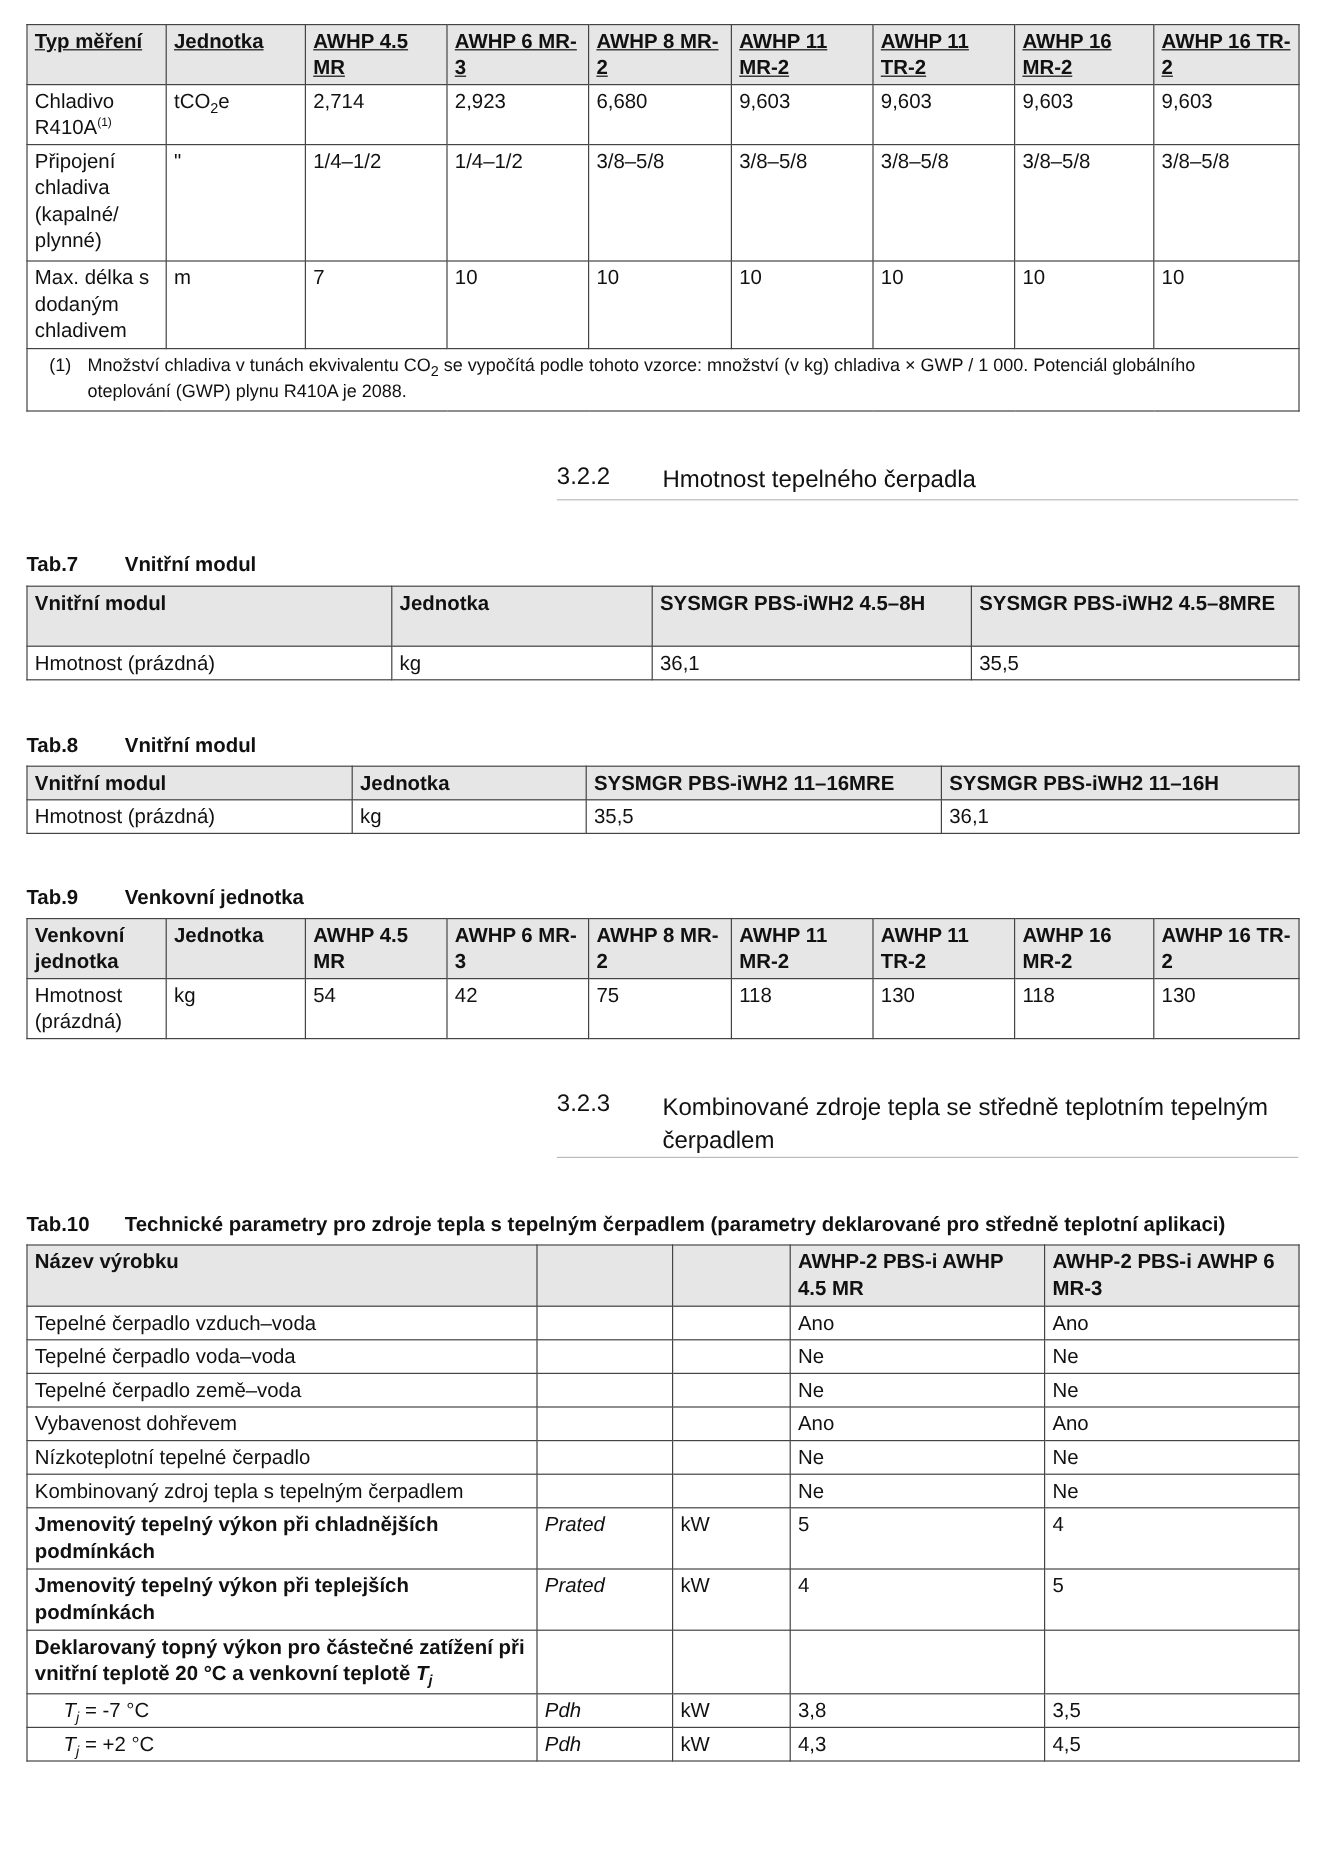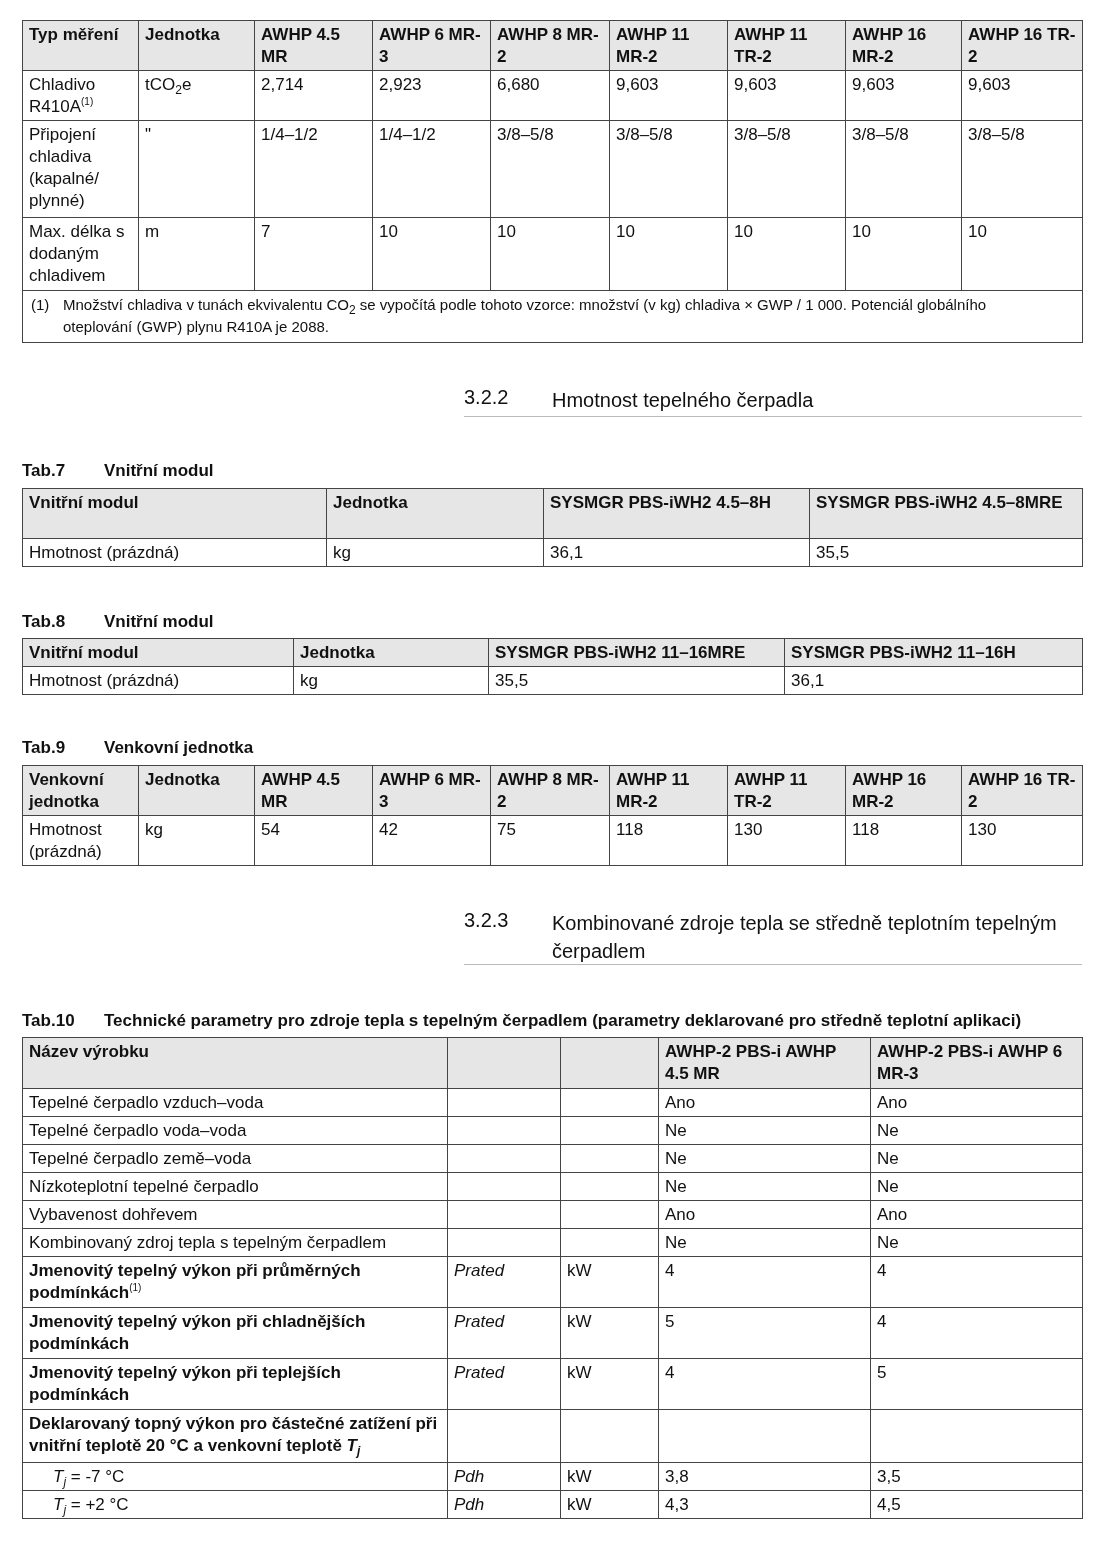--- a/index.html
+++ b/index.html
@@ -15,42 +15,42 @@
   th { background: #e6e6e6; font-weight: bold; }
   .it { font-style: italic; }
   .b { font-weight: bold; }
   .sup { font-size: 10px; vertical-align: super; line-height: 0; }
   .sub { font-size: 12px; vertical-align: sub; line-height: 0; }
   .caption { position: absolute; left: 22px; font-size: 17px; font-weight: bold; }
   .caption .num { display: inline-block; width: 82px; }
   .section { position: absolute; left: 464px; width: 618px; border-bottom: 1px solid #bbb; font-size: 20px; }
   .section .num { display: inline-block; width: 88px; vertical-align: top; }
   .section .title { display: inline-block; width: 528px; vertical-align: top; line-height: 28px; }
-  .footnote td { padding: 3px 14px 4px 8px; font-size: 15px; line-height: 22px; }
+  .footnote td { padding: 3px 14px 4px 18px; font-size: 15px; line-height: 22px; }
   .fn-num { display: inline-block; width: 32px; }
   .fn-text { display: inline-block; width: 990px; vertical-align: top; }
   .indent { padding-left: 30px; }
 </style>
 </head>
 <body>
 
 <table style="left:22px; top:20px; width:1060px;">
   <colgroup>
     <col style="width:116px">
       <col style="width:116px">
       <col style="width:118px">
       <col style="width:118px">
       <col style="width:119px">
       <col style="width:118px">
       <col style="width:118px">
       <col style="width:116px">
       <col style="width:121px">
   </colgroup>
   <tbody>
-      <tr style="height:47px;">
+      <tr style="height:47px;text-decoration:underline;">
     <th>Typ měření</th>
     <th>Jednotka</th>
     <th>AWHP 4.5 MR</th>
     <th>AWHP 6 MR-3</th>
     <th>AWHP 8 MR-2</th>
     <th>AWHP 11 MR-2</th>
     <th>AWHP 11 TR-2</th>
     <th>AWHP 16 MR-2</th>
     <th>AWHP 16 TR-2</th>
   </tr>
@@ -230,46 +230,39 @@
     <td>Ne</td>
   </tr>
   <tr>
     <td>Tepelné čerpadlo země–voda</td>
     <td class="it"></td>
     <td></td>
     <td>Ne</td>
     <td>Ne</td>
   </tr>
   <tr>
+    <td>Vybavenost dohřevem</td>
+    <td class="it"></td>
+    <td></td>
+    <td>Ano</td>
+    <td>Ano</td>
+  </tr>
+  <tr>
     <td>Nízkoteplotní tepelné čerpadlo</td>
     <td class="it"></td>
     <td></td>
     <td>Ne</td>
     <td>Ne</td>
   </tr>
   <tr>
-    <td>Vybavenost dohřevem</td>
-    <td class="it"></td>
-    <td></td>
-    <td>Ano</td>
-    <td>Ano</td>
-  </tr>
-  <tr>
     <td>Kombinovaný zdroj tepla s tepelným čerpadlem</td>
     <td class="it"></td>
     <td></td>
     <td>Ne</td>
     <td>Ne</td>
-  </tr>
-  <tr style="height:51px;">
-    <td class="b"><span>Jmenovitý tepelný výkon při průměrných podmínkách</span><span class="sup" style="font-weight:normal;">(1)</span></td>
-    <td class="it">Prated</td>
-    <td>kW</td>
-    <td>4</td>
-    <td>4</td>
   </tr>
   <tr style="height:51px;">
     <td class="b">Jmenovitý tepelný výkon při chladnějších podmínkách</td>
     <td class="it">Prated</td>
     <td>kW</td>
     <td>5</td>
     <td>4</td>
   </tr>
   <tr style="height:51px;">
     <td class="b">Jmenovitý tepelný výkon při teplejších podmínkách</td>

